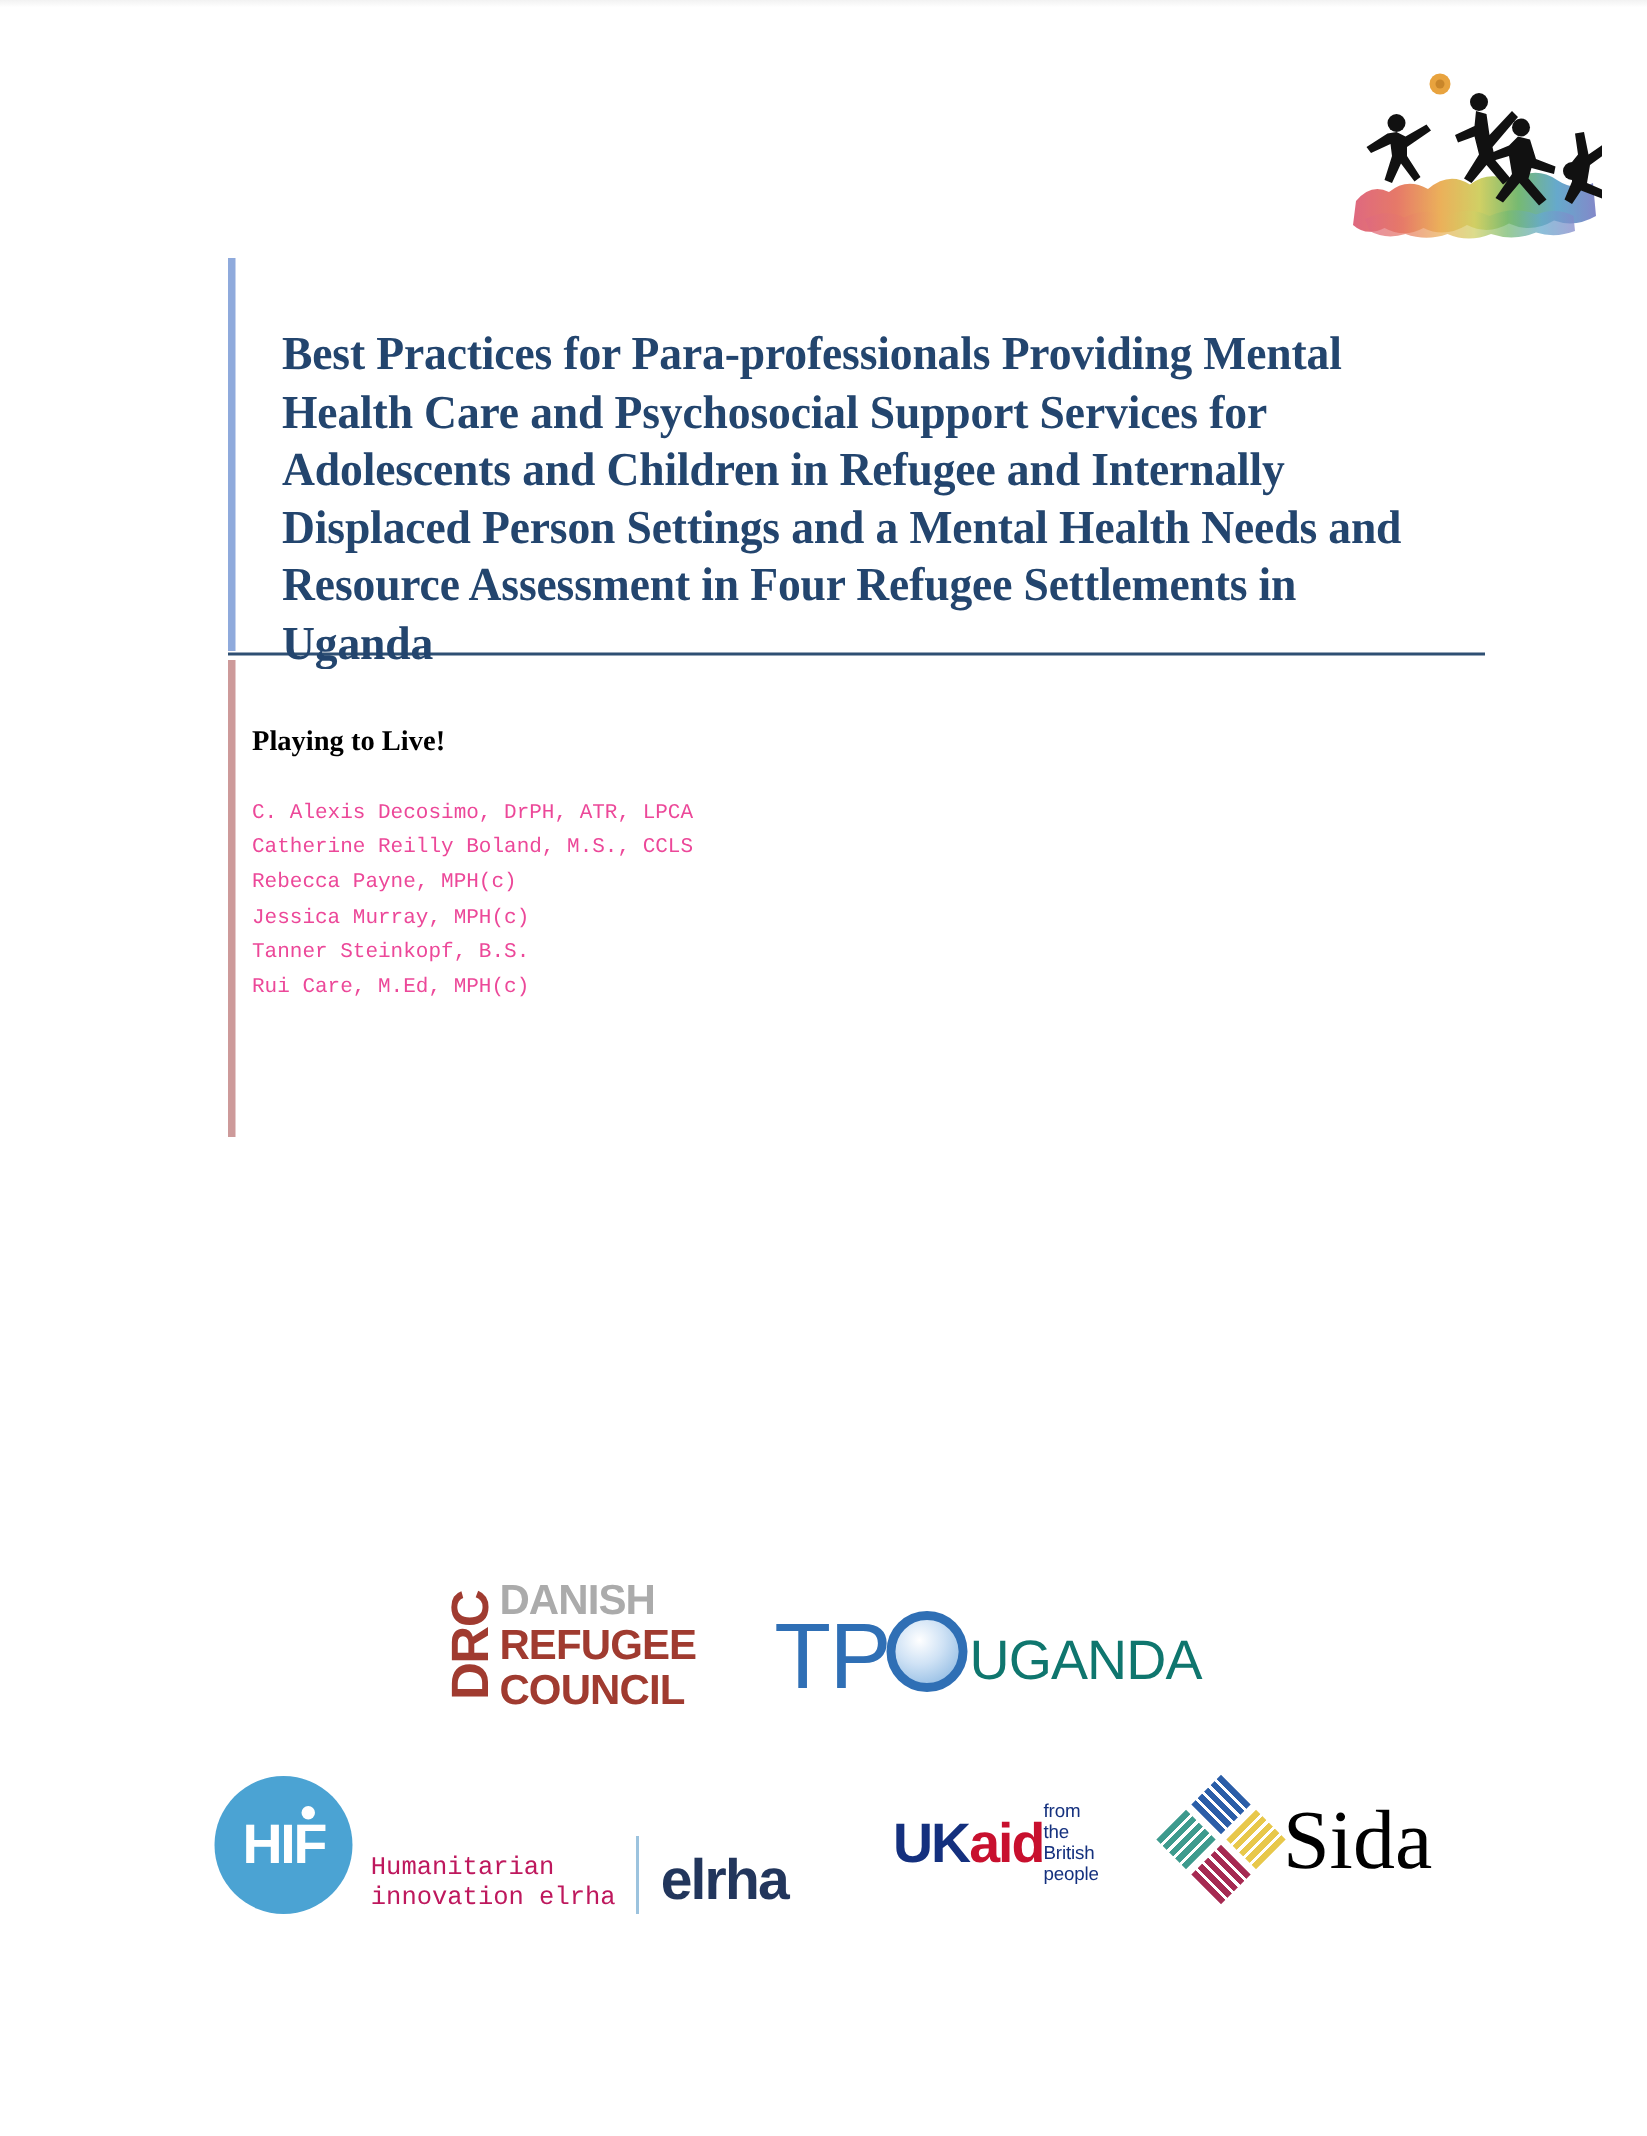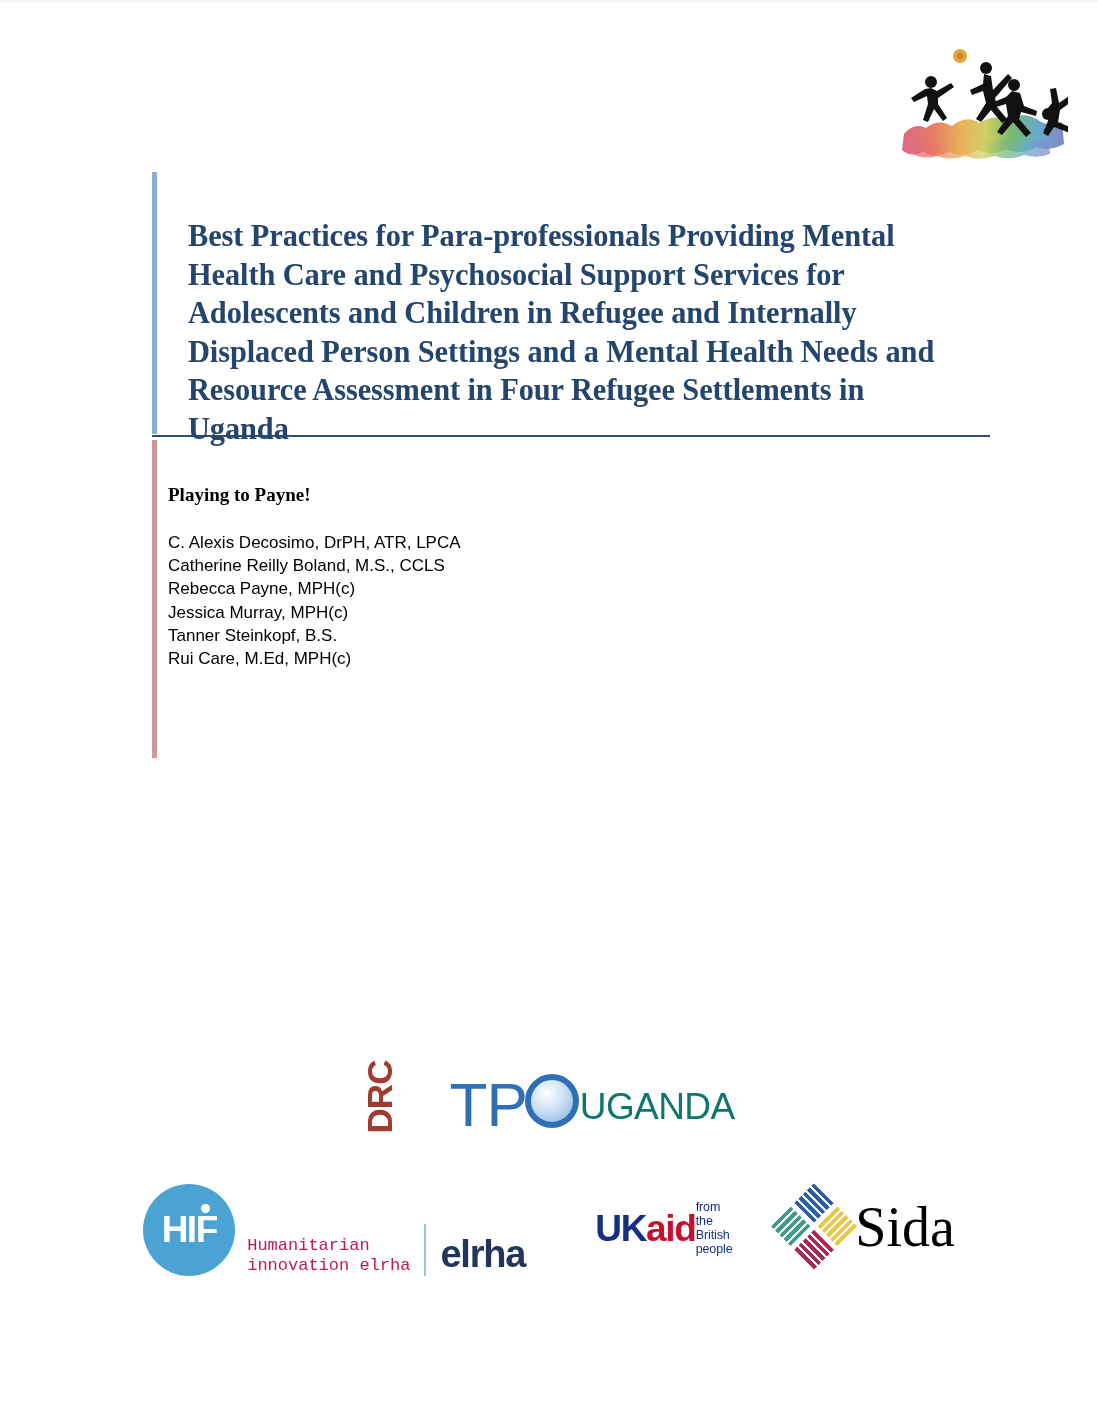--- a/index.html
+++ b/index.html
@@ -82,24 +82,24 @@
     top: 484px;
     font-family: "Liberation Serif", serif;
     font-weight: bold;
     font-size: 19px;
     color: #000000;
   }
   .authors {
     position: absolute;
     left: 168px;
     top: 531px;
-    font-family: Liberation Sans, sans-serif;
-    font-size: 17px;
+    font-family: Liberation Mono, monospace;
+    font-size: 14px;
     line-height: 23.2px;
-    color: #000000;
+    color: #ec4899;
   }
   .authors div { white-space: nowrap; }
 
   
   .logo-row {
     position: absolute;
     display: flex;
     align-items: center;
     justify-content: center;
   }
@@ -337,36 +337,41 @@
       </g>
     </svg>
   </div>
 
   <div class="title-bar"></div>
   <div class="title-rule"></div>
   <div class="author-bar"></div>
 
   <h1 class="doc-title">Best Practices for Para-professionals Providing Mental Health Care and Psychosocial Support Services for Adolescents and Children in Refugee and Internally Displaced Person Settings and a Mental Health Needs and Resource Assessment in Four Refugee Settlements in Uganda</h1>
 
-  <div class="program-name">Playing to Payne!</div>
+  <div class="program-name">Playing to Live!</div>
 
   <div class="authors">
     <div>C. Alexis Decosimo, DrPH, ATR, LPCA</div>
     <div>Catherine Reilly Boland, M.S., CCLS</div>
     <div>Rebecca Payne, MPH(c)</div>
     <div>Jessica Murray, MPH(c)</div>
     <div>Tanner Steinkopf, B.S.</div>
     <div>Rui Care, M.Ed, MPH(c)</div>
   </div>
 
   <div class="logo-row logo-row-1">
 
     <div class="drc">
       <div class="drc-mark">
         <span>DRC</span>
+      </div>
+      <div class="drc-words">
+        <span class="drc-danish">DANISH</span>
+        <span class="drc-refugee">REFUGEE</span>
+        <span class="drc-council">COUNCIL</span>
       </div>
     </div>
 
     <div class="tpo">
       <span class="tpo-tp">TP</span>
       <span class="tpo-o"></span>
       <span class="tpo-uganda">UGANDA</span>
     </div>
 
   </div>

